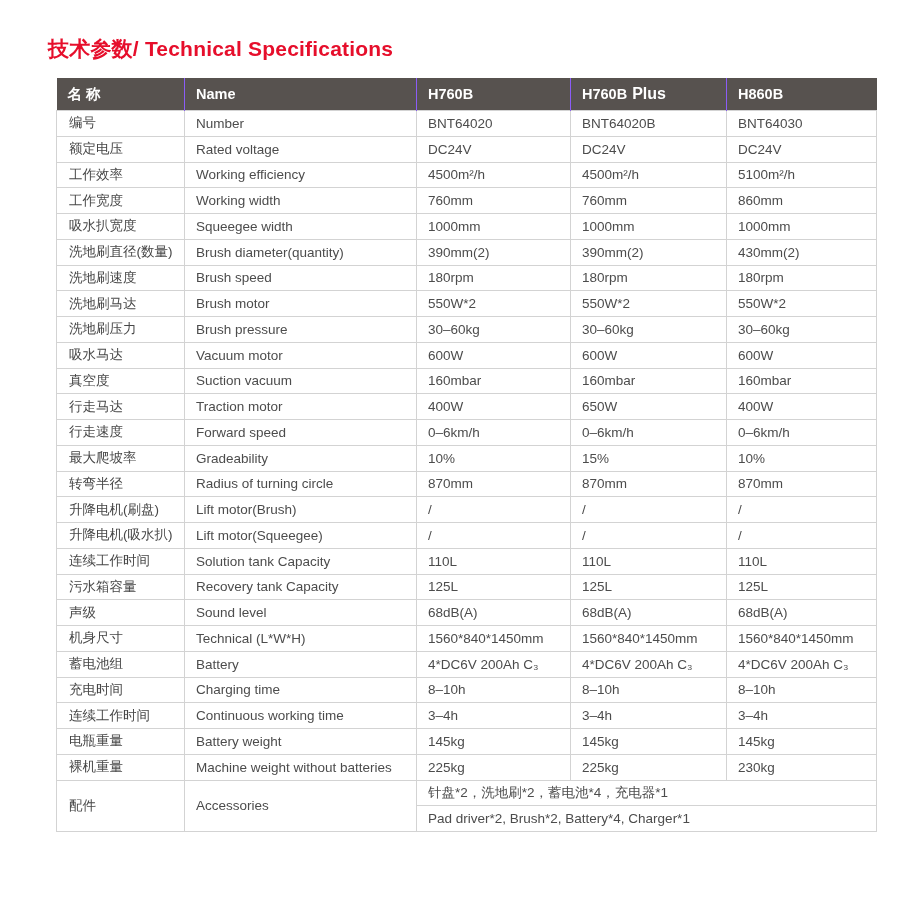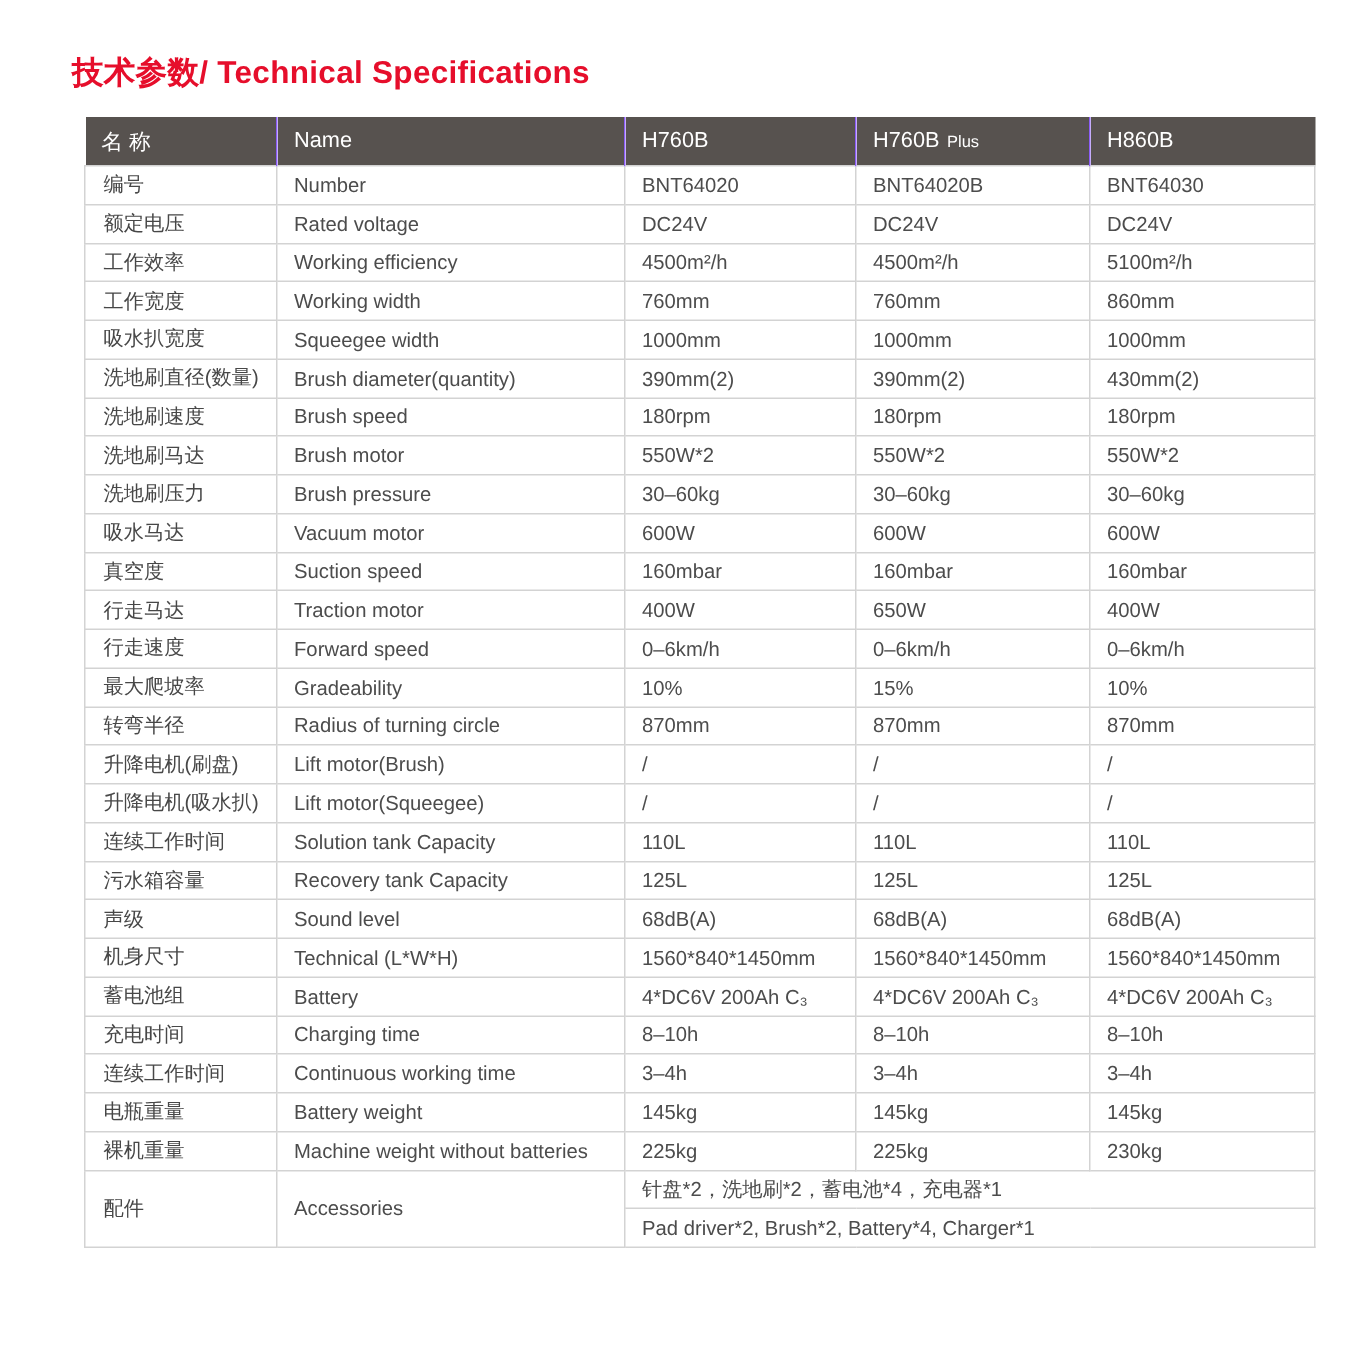--- a/index.html
+++ b/index.html
@@ -29,31 +29,31 @@
     margin: 16px 0 0 56px;
     width: 820px;
     table-layout: fixed;
     border-collapse: collapse;
   }
   table.spec-table th {
     background: #57524f;
     color: #ffffff;
     text-align: left;
     font-size: 14.5px;
-    font-weight: normal;
+    font-weight: bold;
     height: 32px;
     padding: 0 0 0 11px;
     white-space: nowrap;
     overflow: hidden;
   }
   table.spec-table th + th {
     border-left: 1px solid #8b5cf6;
   }
   table.spec-table th .suffix {
-    font-size: 11px;
+    font-size: 16px;
     margin-left: 5px;
     text-align: center;
   }
   table.spec-table td {
     border: 1px solid #d3d3d3;
     font-size: 13.5px;
     color: #4c4c4c;
     height: 24.75px;
     padding: 0 0 0 11px;
     white-space: nowrap;
@@ -156,21 +156,21 @@
         </tr>
         <tr>
           <td class="cn">吸水马达</td>
           <td>Vacuum motor</td>
           <td>600W</td>
           <td>600W</td>
           <td>600W</td>
         </tr>
         <tr>
           <td class="cn">真空度</td>
-          <td>Suction speed</td>
+          <td>Suction vacuum</td>
           <td>160mbar</td>
           <td>160mbar</td>
           <td>160mbar</td>
         </tr>
         <tr>
           <td class="cn">行走马达</td>
           <td>Traction motor</td>
           <td>400W</td>
           <td>650W</td>
           <td>400W</td>

